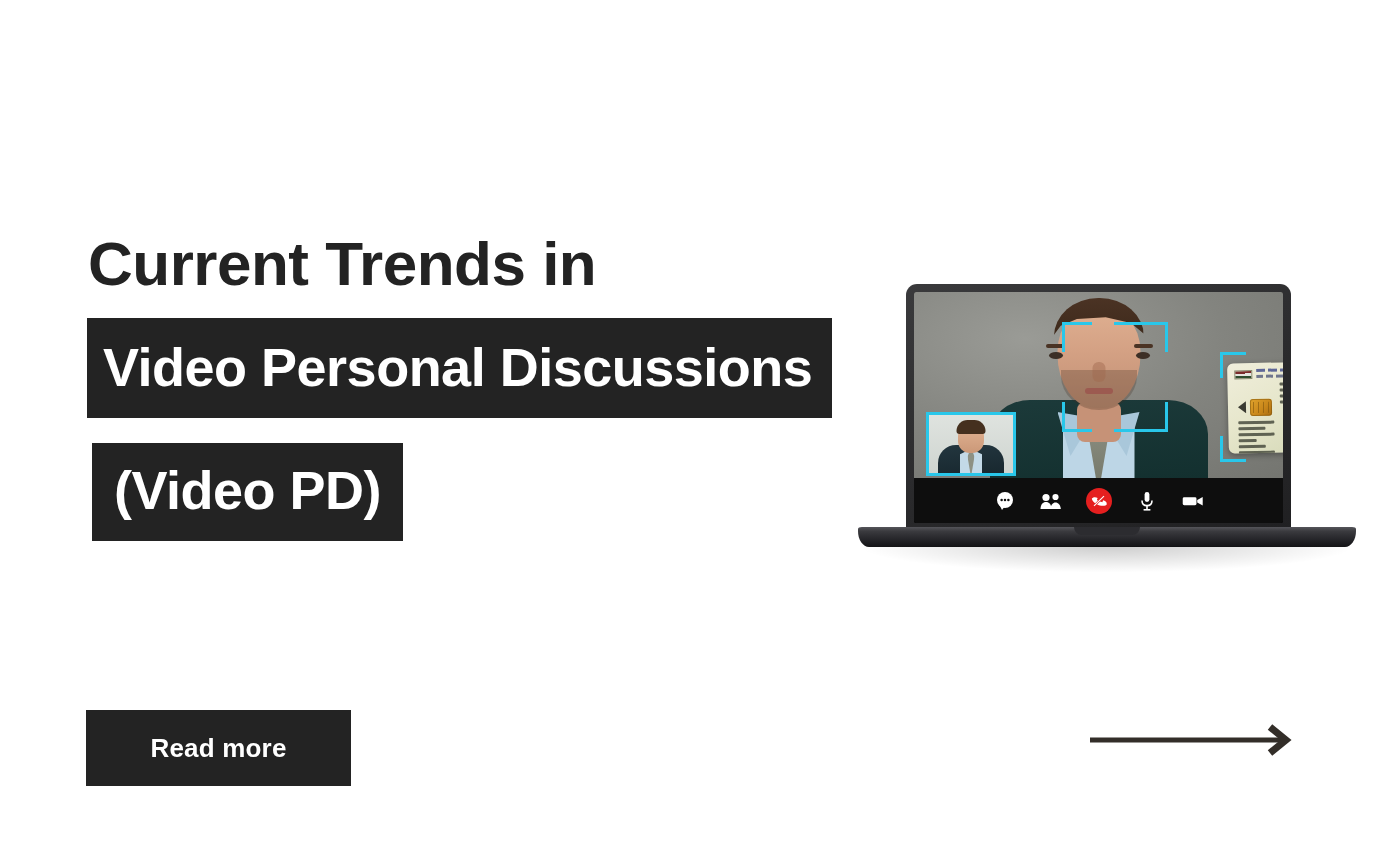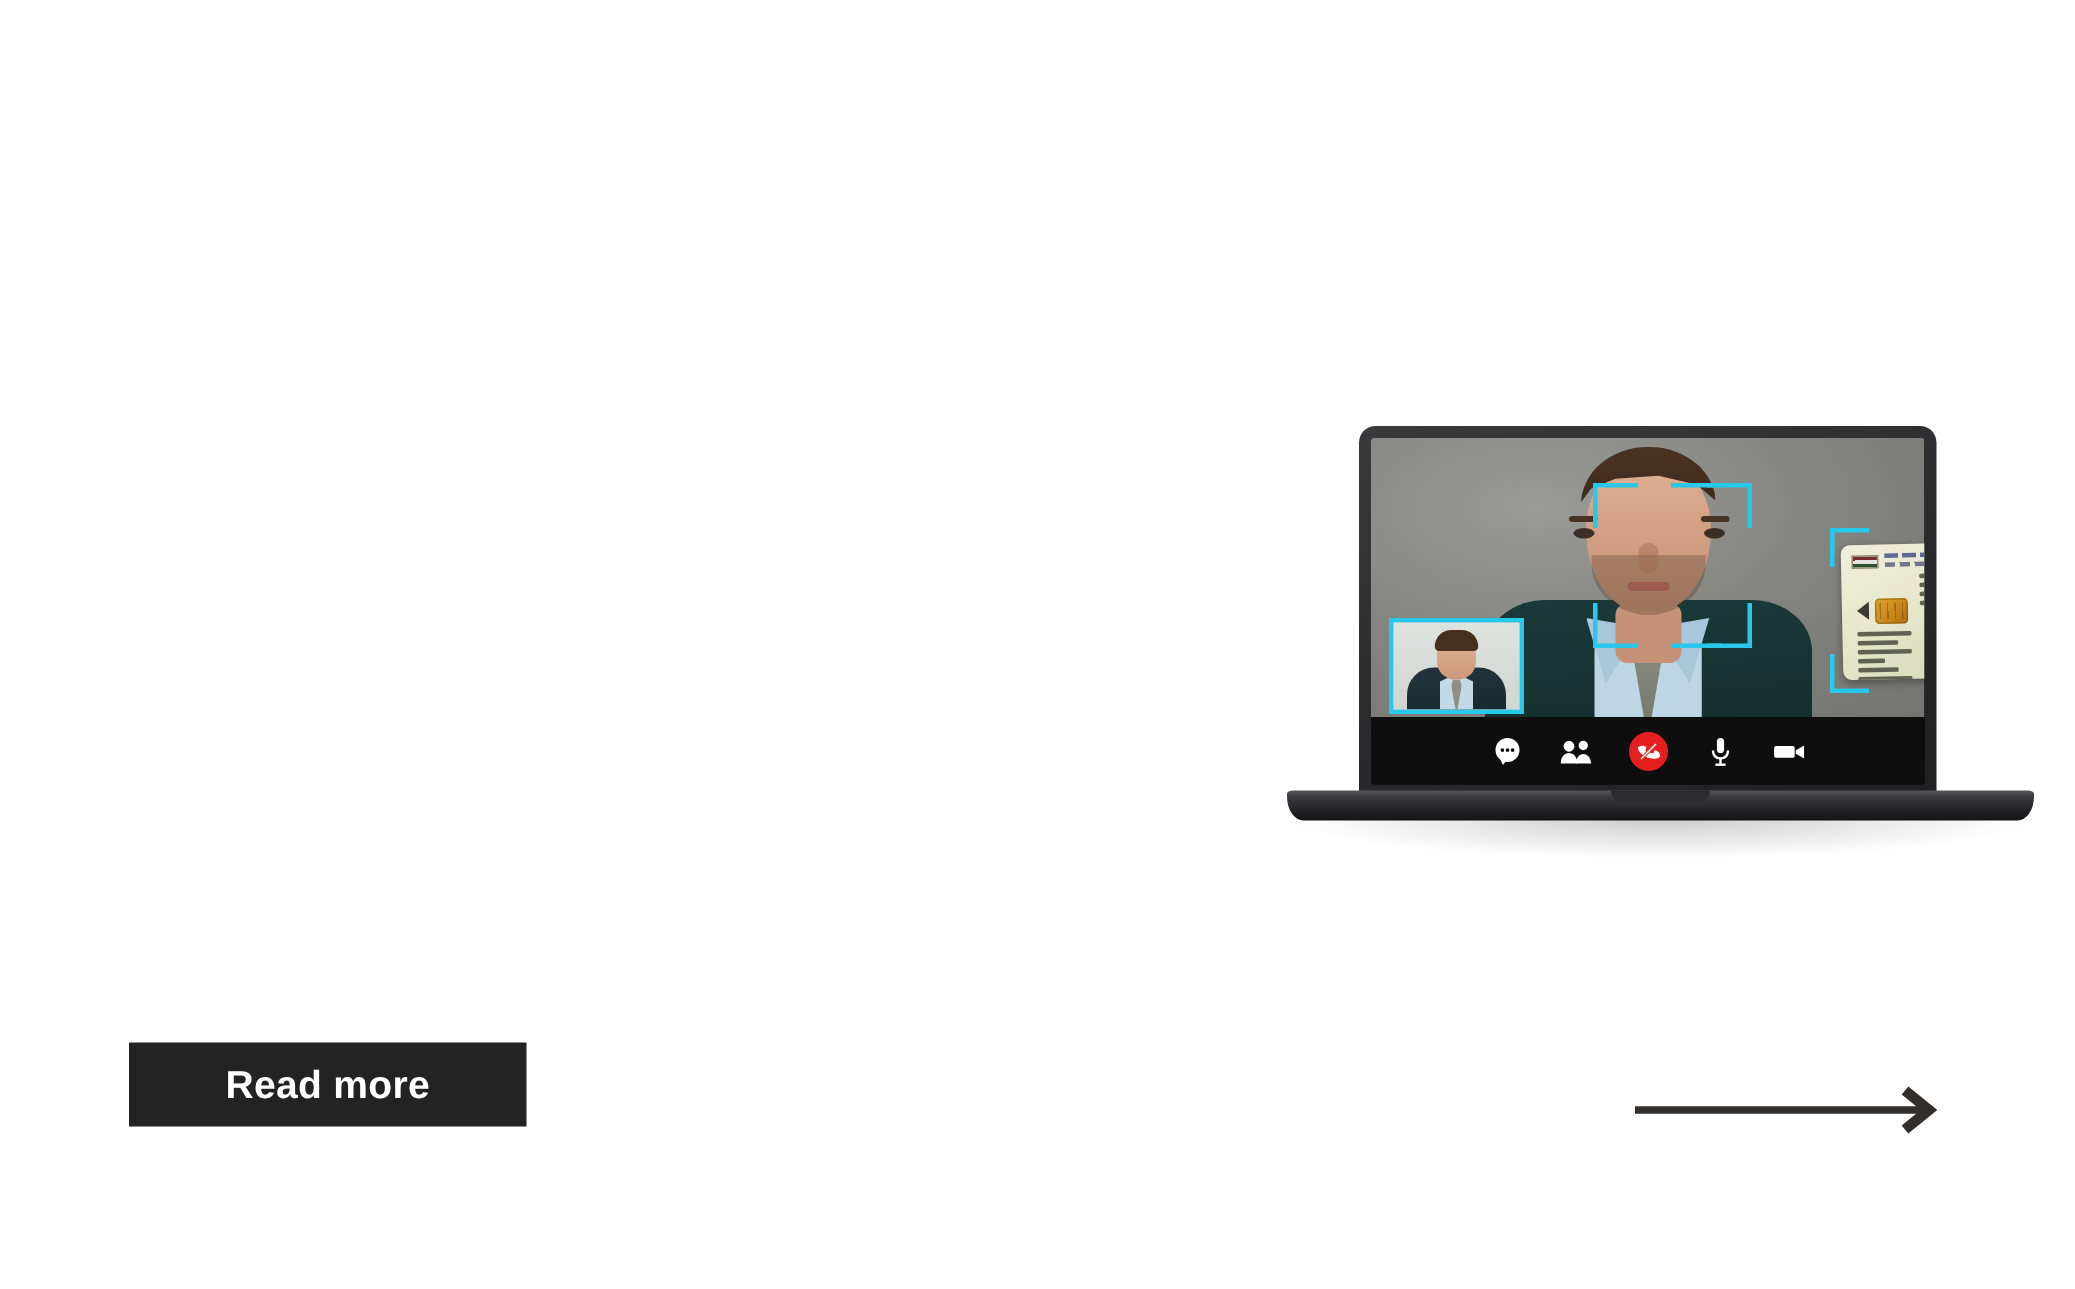--- a/index.html
+++ b/index.html
@@ -61,23 +61,23 @@
     background: #232323;
     padding: 20px 22px 24px 22px;
     margin-top: 25px;
     margin-left: 6px;
   }
 
   
   .cta-button {
     position: absolute;
     left: 86px;
-    top: 695px;
+    top: 710px;
     width: 265px;
-    height: 56px;
+    height: 76px;
     background: #232323;
     color: #ffffff;
     border: none;
     font-family: "Liberation Sans", sans-serif;
     font-size: 26px;
     font-weight: bold;
     letter-spacing: 0.2px;
     cursor: pointer;
     padding: 0;
   }
@@ -385,20 +385,29 @@
     left: 6px; top: 262px;
     width: 486px; height: 26px;
     background: radial-gradient(ellipse at 50% 0%, rgba(0,0,0,.20) 0%, rgba(0,0,0,0) 72%);
   }
 </style>
 </head>
 <body>
 
 <div class="slide">
 
+  <div class="headline-block">
+    <div class="headline-line headline-line-1">Current Trends in</div>
+    <div>
+      <span class="headline-line headline-line-2">Video Personal Discussions</span>
+    </div>
+    <div>
+      <span class="headline-line headline-line-3">(Video PD)</span>
+    </div>
+  </div>
 
   <button class="cta-button">Read more</button>
 
   <button class="next-arrow">
     <span>
       <svg width="208" height="36" viewBox="0 0 208 36" aria-hidden="true">
         <line x1="2" y1="18" x2="193" y2="18" stroke="#332e29" stroke-width="5"></line>
         <polyline points="182,5 198,18 182,31" fill="none" stroke="#332e29" stroke-width="7" stroke-linecap="butt" stroke-linejoin="miter"></polyline>
       </svg>
     </span>

